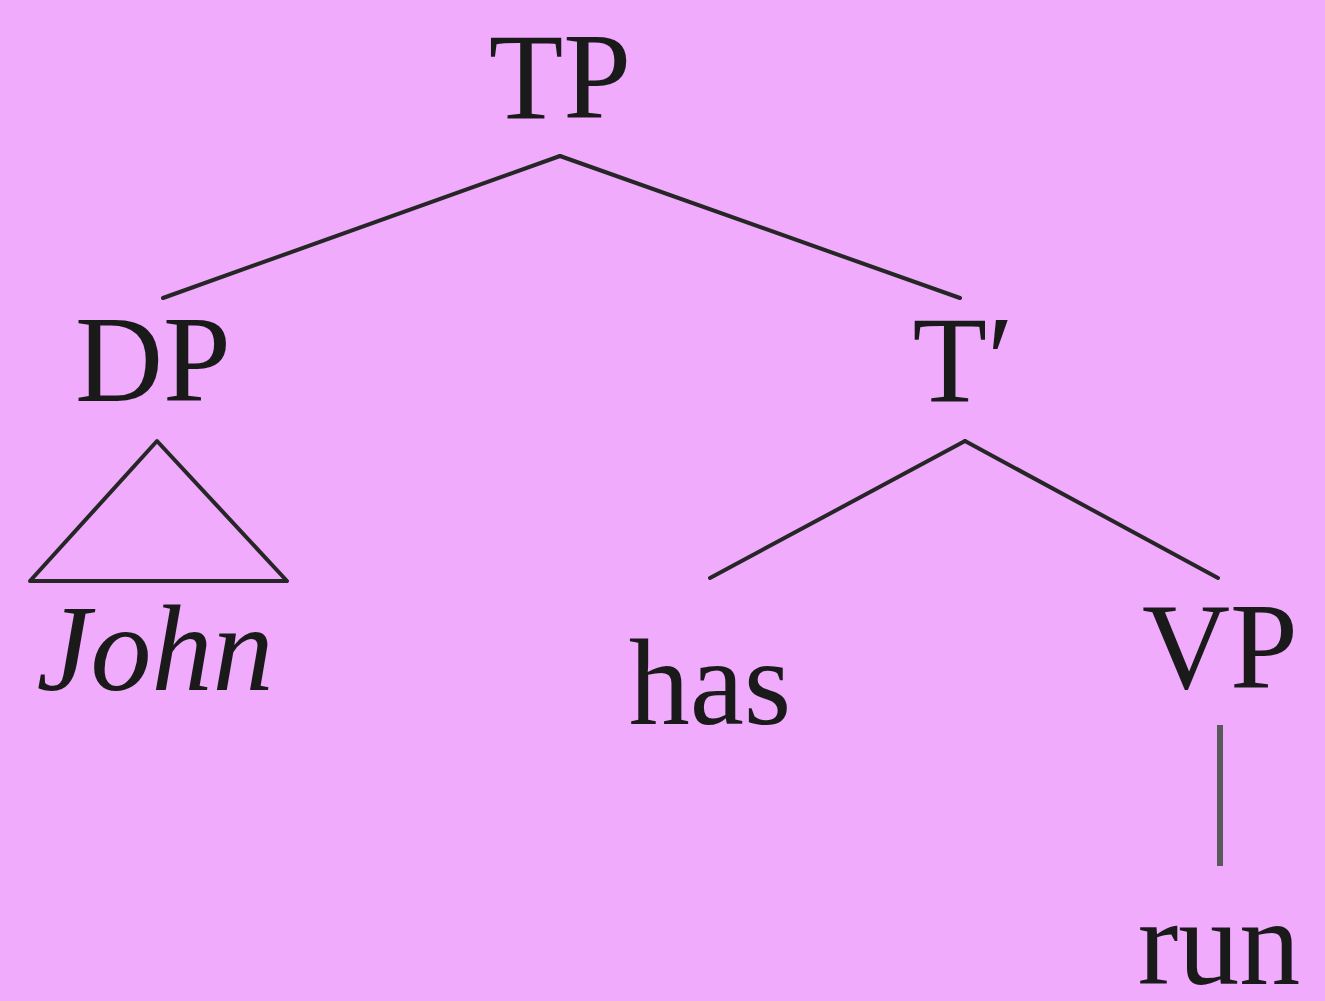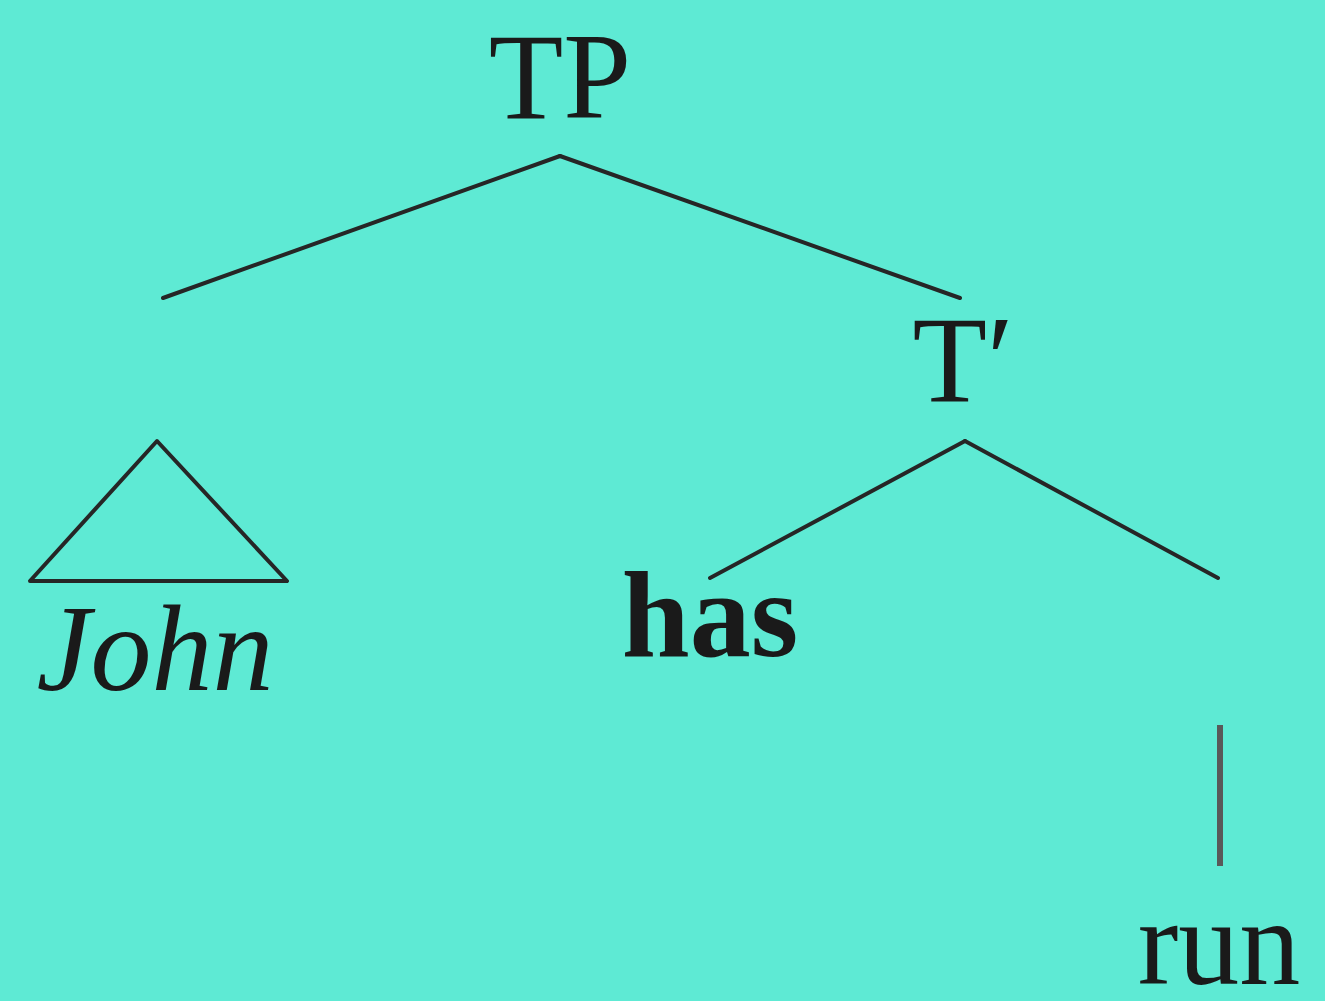--- a/index.html
+++ b/index.html
@@ -8,21 +8,21 @@
     padding: 0;
     background: #ffffff;
   }
   body {
     font-family: "Liberation Serif", "DejaVu Serif", serif;
   }
   #canvas {
     position: relative;
     width: 1325px;
     height: 1001px;
-    background: #5eead4;
+    background: #f0abfc;
     overflow: hidden;
   }
   #tree-svg {
     position: absolute;
     left: 0;
     top: 0;
     width: 1325px;
     height: 1001px;
   }
   .node-label {
@@ -62,23 +62,25 @@
 
     <line x1="965" y1="441" x2="710" y2="578" stroke="#262626" stroke-width="4" stroke-linecap="round"></line>
 
     <line x1="965" y1="441" x2="1218" y2="578" stroke="#262626" stroke-width="4" stroke-linecap="round"></line>
 
     <line x1="1220" y1="725" x2="1220" y2="866" stroke="#595959" stroke-width="6" stroke-linecap="butt"></line>
   </svg>
 
   <div class="node-label cat" style="left:560px; top:16px;">TP</div>
 
+  <div class="node-label cat" style="left:153px; top:299px;">DP</div>
 
   <div class="node-label prime" style="left:963px; top:299px;">T′</div>
 
   <div class="node-label term" style="left:155px; top:588px;font-style:italic;">John</div>
 
-  <div class="node-label term" style="left:710px; top:554px;font-weight:bold;">has</div>
+  <div class="node-label term" style="left:710px; top:622px;">has</div>
 
+  <div class="node-label cat" style="left:1220px; top:586px;">VP</div>
 
   <div class="node-label term" style="left:1219px; top:882px;">run</div>
 
 </div>
 
 </body></html>

